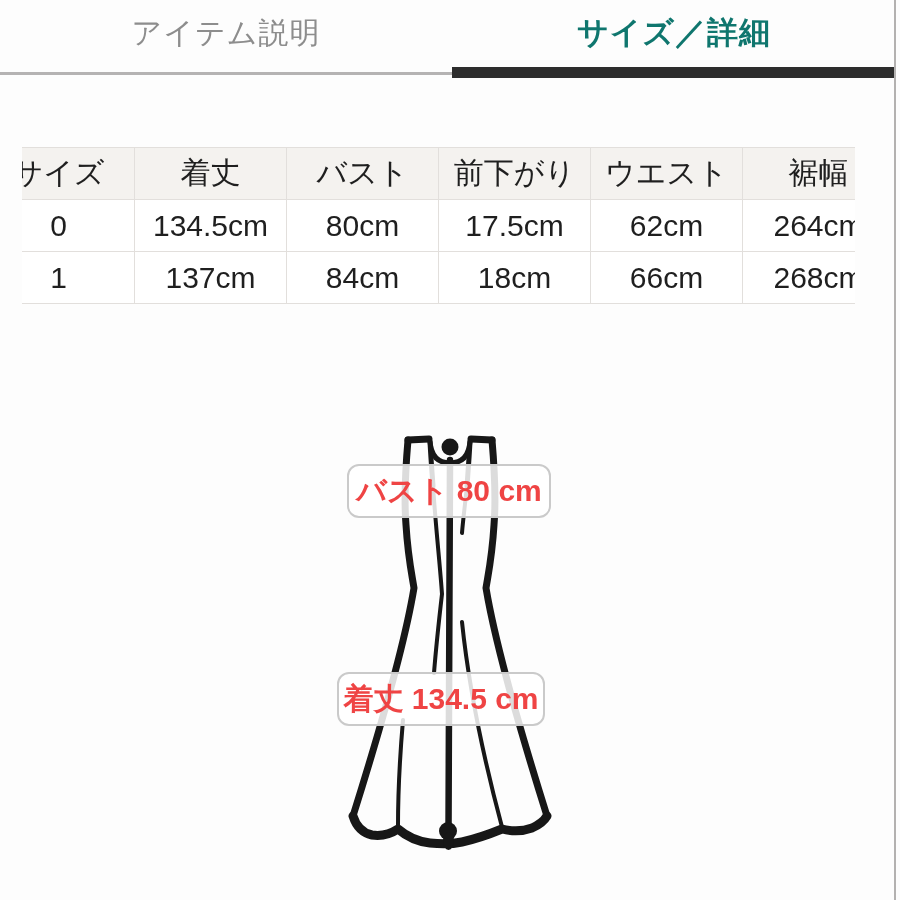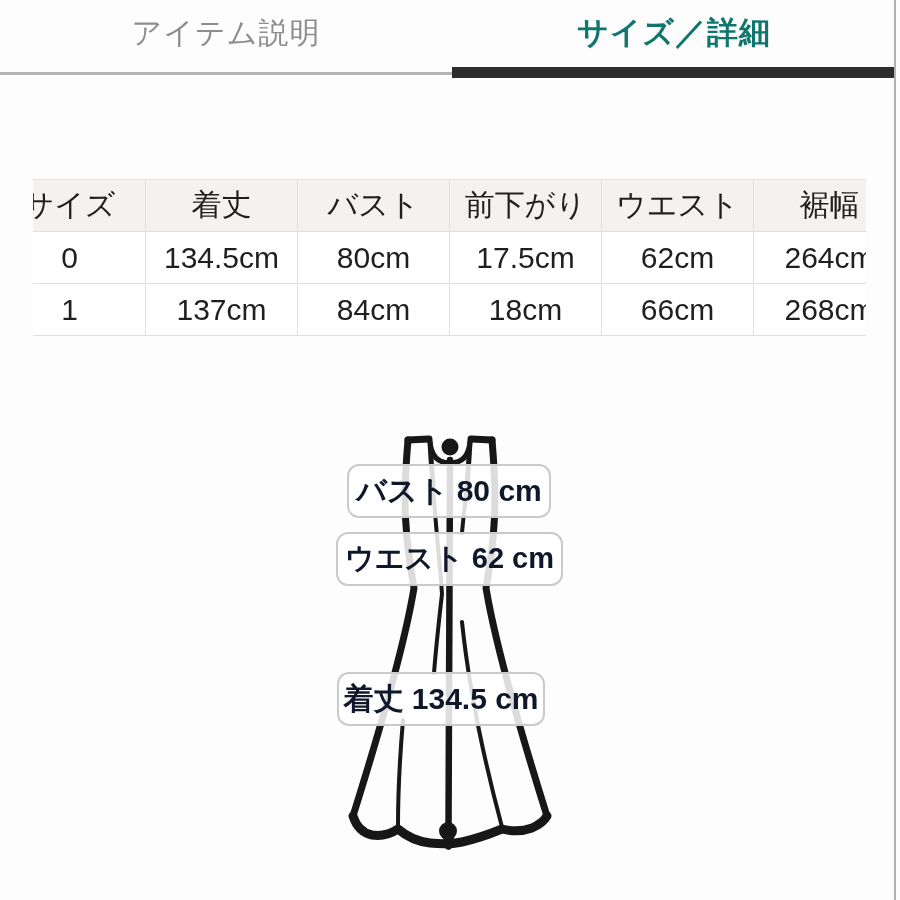--- a/index.html
+++ b/index.html
@@ -13,37 +13,37 @@
   .tab { height: 66px; display: flex; align-items: center; justify-content: center; cursor: pointer; }
   .tab-inactive { width: 452px; color: #8d8d8d; font-size: 30px; font-weight: 400; letter-spacing: 1px; }
   .tab-active { width: 444px; color: #0f766e; font-size: 31px; font-weight: 700; letter-spacing: 1px; }
   .underline-inactive { position: absolute; left: 0; top: 72px; width: 452px; height: 3px; background: #b5b3b3; }
   .underline-active { position: absolute; left: 452px; top: 67px; width: 442px; height: 11px; background: #2d2d2d; }
 
   
   .page-edge { position: absolute; left: 894px; top: 0; width: 2px; height: 900px; background: #b3b1b0; }
 
   
-  .table-clip { position: absolute; left: 33px; top: 147px; width: 833px; height: 157px; overflow: hidden; margin-top: 32px; }
+  .table-clip { position: absolute; left: 22px; top: 147px; width: 833px; height: 157px; overflow: hidden; }
   table.size-table { border-collapse: collapse; table-layout: fixed; width: 912px; margin-left: -40px; background: #ffffff; }
   table.size-table th, table.size-table td {
     width: 152px; height: 52px; border: 1.5px solid #e2dfdc;
     text-align: center; vertical-align: middle;
     font-size: 30px; color: #1f1f1f; font-weight: 400; white-space: nowrap;
   }
   table.size-table th { background: #f4f2ef; }
   table.size-table td { background: #ffffff; }
 
   
   .diagram { position: absolute; left: 0; top: 0; width: 900px; height: 900px; pointer-events: none; }
   .dress-svg { position: absolute; left: 280px; top: 400px; width: 340px; height: 470px; }
   .measure-label {
     position: absolute; display: flex; align-items: center; justify-content: center;
     background: rgba(255,255,255,0.85); border: 2px solid #cacaca; border-radius: 12px;
-    font-weight: 700; color: #0f172a; white-space: nowrap;
+    font-weight: 700; color: #ef4444; white-space: nowrap;
   }
   .label-bust   { left: 347px; top: 464px; width: 204px; height: 54px; font-size: 30px; }
   .label-waist  { left: 336px; top: 532px; width: 227px; height: 54px; font-size: 29px; }
   .label-length { left: 337px; top: 672px; width: 208px; height: 54px; font-size: 30px; }
 </style>
 </head>
 <body>
 
 <div class="page">
 
@@ -117,21 +117,18 @@
       <path d="M170,60 L168.5,431" stroke-width="6.5"></path>
 
       <circle cx="170" cy="47" r="8.5" fill="#171717" stroke="none"></circle>
       <circle cx="168" cy="431" r="9" fill="#171717" stroke="none"></circle>
       <ellipse cx="168.5" cy="441" rx="5.5" ry="9" fill="#171717" stroke="none"></ellipse>
     </svg>
 
     <div class="measure-label label-bust">
       <span>バスト 80 cm</span>
     </div>
-    <div class="measure-label label-waist">
-      <span>ウエスト 62 cm</span>
-    </div>
     <div class="measure-label label-length">
       <span>着丈 134.5 cm</span>
     </div>
   </div>
 
 </div>
 
 </body></html>

